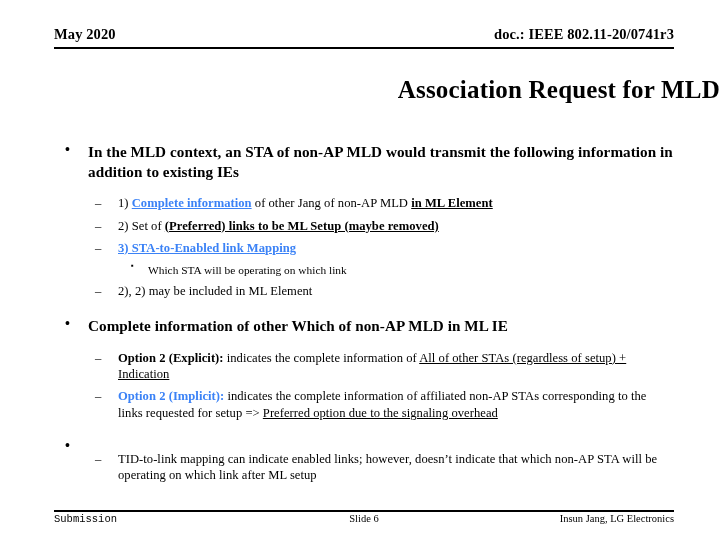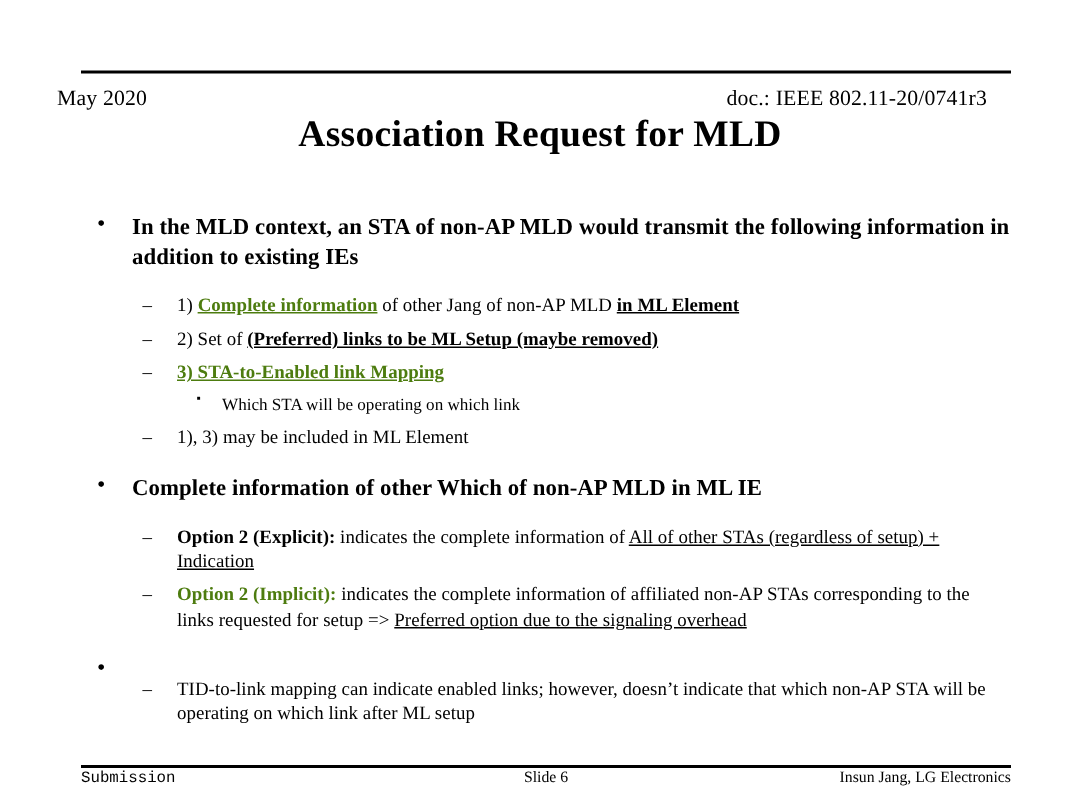--- a/index.html
+++ b/index.html
@@ -19,46 +19,45 @@
   .slide {
     position: relative;
     width: 720px;
     height: 540px;
     box-sizing: border-box;
   }
 
   
   .header {
     position: absolute;
-    left: 38px;
+    left: 54px;
     top: 26px;
     width: 620px;
     display: flex;
     justify-content: space-between;
     align-items: flex-end;
     font-size: 14.5px;
-    font-weight: normal;
+    font-weight: bold;
     letter-spacing: 0.1px;
-    margin-top: 32px;
   }
   .header-rule {
     position: absolute;
     left: 54px;
     top: 47px;
     width: 620px;
     border-top: 2.2px solid #000;
   }
 
   
   .slide-title {
     position: absolute;
     left: 0;
     top: 76px;
     width: 720px;
-    text-align: center;
+    text-align: right;
     font-size: 25px;
     font-weight: bold;
     letter-spacing: 0.2px;
   }
 
   
   .body {
     position: absolute;
     left: 0;
     top: 142px;
@@ -110,21 +109,21 @@
     left: 131px;
     top: -1px;
     font-size: 8px;
     line-height: 1;
   }
 
   .sp-sm  { height: 6px; }
   .sp-md  { height: 13px; }
   .sp-lg  { height: 17px; }
 
-  .red  { color: #4d7c0f; }
+  .red  { color: #3b82f6; }
   .b    { font-weight: bold; }
   .u    { text-decoration: underline; }
 
   
   .footer-rule {
     position: absolute;
     left: 54px;
     top: 510px;
     width: 620px;
     border-top: 2.2px solid #000;
@@ -186,21 +185,21 @@
 
     <div class="lvl3">
       <span class="bul">▪</span>
       <span>Which STA will be operating on which link</span>
     </div>
 
     <div class="sp-sm"></div>
 
     <div class="lvl2">
       <span class="bul">–</span>
-      <span>1), 3) may be included in ML Element</span>
+      <span>2), 2) may be included in ML Element</span>
     </div>
 
     <div class="sp-lg"></div>
 
     <div class="lvl1">
       <span class="bul">•</span>
       <span>Complete information of other Which of non-AP MLD in ML IE</span>
     </div>
 
     <div class="sp-md"></div>

